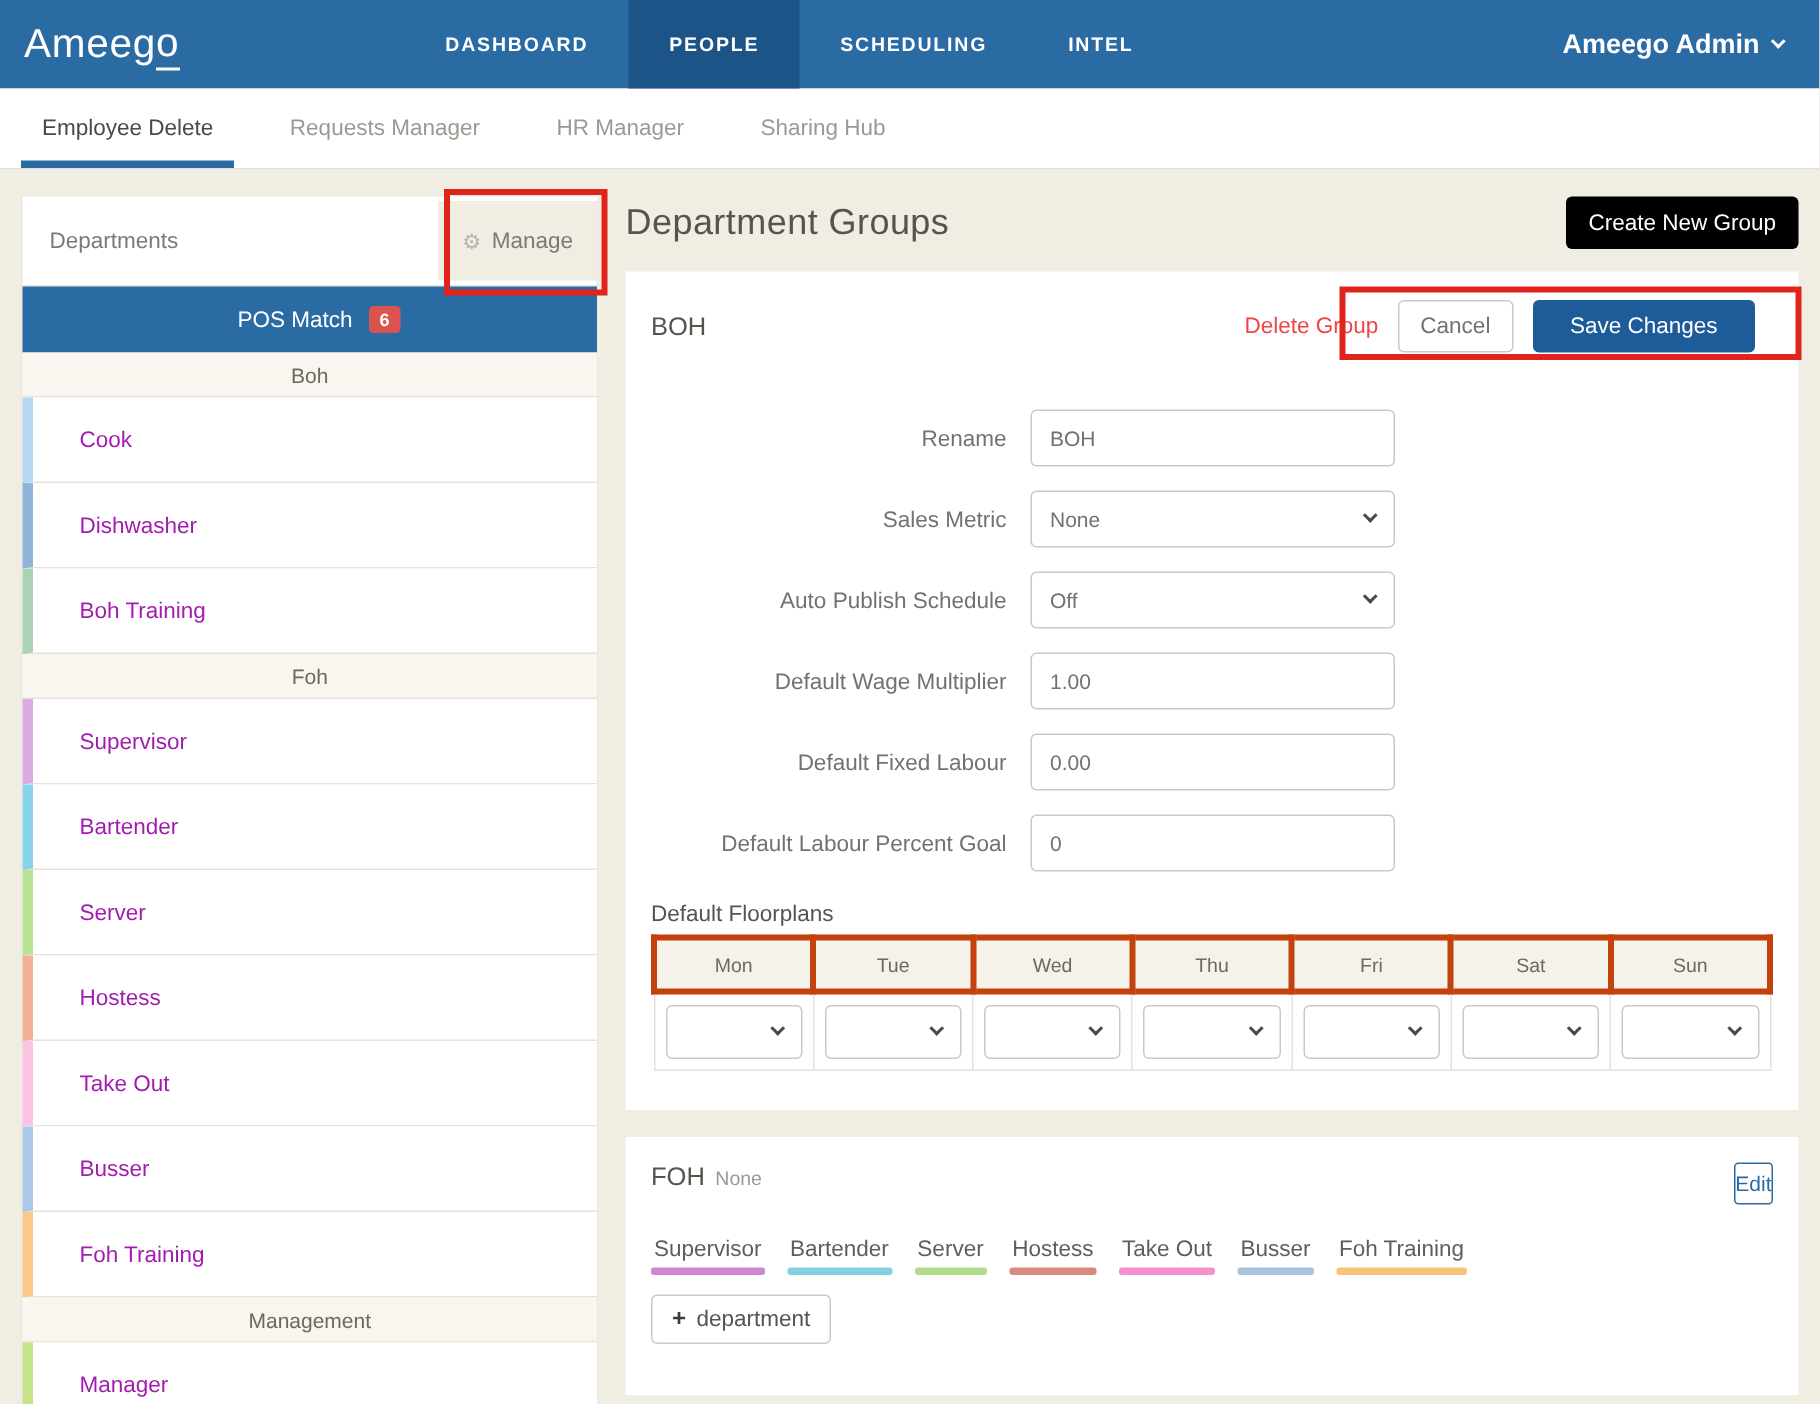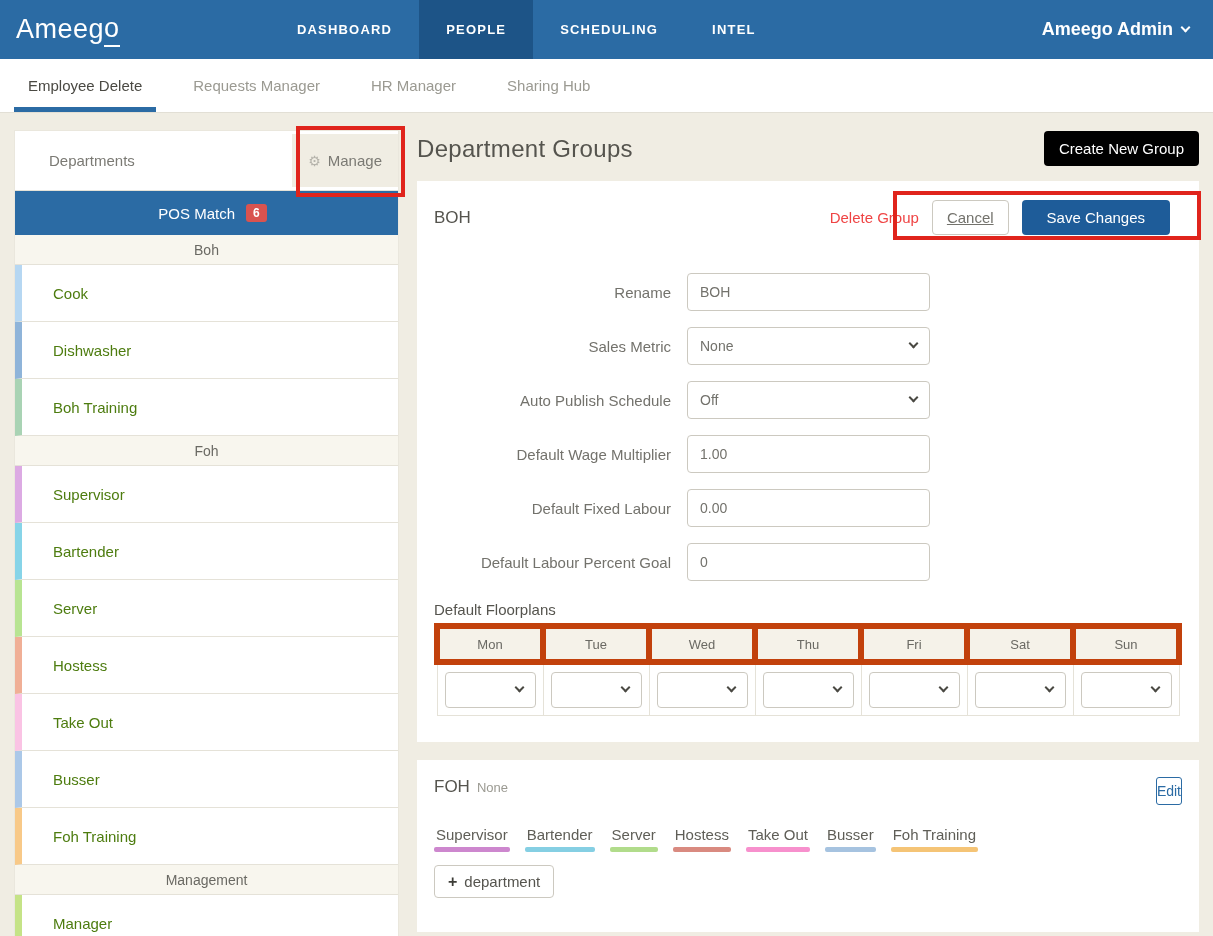--- a/index.html
+++ b/index.html
@@ -26,55 +26,55 @@
   .subnav { height:54px; background:#fff; border-bottom:1px solid #e2dfd5; display:flex; padding:0 14px; }
   .subtab { display:flex; align-items:center; padding:0 14px; margin-right:23px; font-size:15px; color:#9b9a92; cursor:pointer; position:relative; }
   .subtab.active { color:#4a4943; }
   .subtab.active::after { content:""; position:absolute; left:0; right:0; bottom:0; height:5px; background:#2b6ba4; }
 
   
   .page { display:flex; padding:17px 14px; gap:18px; align-items:flex-start; }
 
   
   .sidebar { width:385px; flex-shrink:0; background:#fff; border:1px solid #eae7dd; }
-  .sb-header { height:60px; display:flex; align-items:center; justify-content:space-between; padding-left:34px; border-bottom:1px solid #e5e2d8; }
+  .sb-header { height:60px; display:flex; align-items:center; justify-content:space-between; padding-left:18px; border-bottom:1px solid #e5e2d8; }
   .sb-title { font-size:15px; color:#7b7a74; }
   .manage-btn { background:#f0ede3; border:none; color:#7b7a74; font-size:15px; font-family:inherit; display:flex; align-items:center; gap:7px; padding:18px 16px; cursor:pointer; }
   .gear { font-size:14px; color:#b5b3ab; line-height:1; }
   .pos-row { height:44px; background:#2b6ba4; color:#fff; font-size:15px; display:flex; align-items:center; justify-content:center; gap:11px; cursor:pointer;padding-left:12px; }
   .badge { color:#fff; font-size:12px; font-weight:bold; padding:2px 7px; border-radius:3px; background:#d9534f; }
   .section-head { height:30px; background:#f8f6ee; border-bottom:1px solid #e5e2d8; display:flex; align-items:center; justify-content:center; font-size:14px; color:#6a6963; }
-  .dept-item { height:57px; background:#fff; border-bottom:1px solid #e5e2d8; border-left:7px solid #ccc; display:flex; align-items:center; padding-left:31px; font-size:15px; color:#4d7c0f; cursor:pointer; }
+  .dept-item { height:57px; background:#fff; border-bottom:1px solid #e5e2d8; border-left:7px solid #ccc; display:flex; align-items:center; padding-left:31px; font-size:15px; color:#a21caf; cursor:pointer; }
 
   
   .main { flex:1; min-width:0; }
   .main-header { display:flex; justify-content:space-between; align-items:center; margin:1px 0 15px; }
   .page-title { font-size:24px; font-weight:400; color:#55544e; letter-spacing:.3px; }
   .create-btn { background:#000000; color:#fff; border:none; border-radius:4px; font-family:inherit; font-size:15px; padding:9px 15px; cursor:pointer; }
 
   .card { background:#fff; position:relative; }
   .card-boh { padding:19px 17px 26px; margin-bottom:18px; }
   .card-head { display:flex; justify-content:space-between; align-items:center; }
   .card-title { font-size:17px; font-weight:400; color:#55544e; }
   .actions { display:flex; align-items:center; gap:13px; padding-right:12px; }
   .delete-link { color:#ef4444; font-size:15px; cursor:pointer; }
-  .cancel-btn { background:#fff; border:1px solid #ccc9c0; border-radius:4px; color:#73726c; font-family:inherit; font-size:15px; padding:8px 14px; cursor:pointer;text-decoration:underline; }
+  .cancel-btn { background:#fff; border:1px solid #ccc9c0; border-radius:4px; color:#73726c; font-family:inherit; font-size:15px; padding:8px 14px; cursor:pointer; }
   .save-btn { background:#1e5c99; border:none; border-radius:4px; color:#fff; font-family:inherit; font-size:15px; padding:9px 25px; cursor:pointer; }
 
   .form { margin-top:38px; }
   .frow { display:flex; align-items:center; margin-bottom:16px; }
   .flabel { width:253px; flex-shrink:0; text-align:right; padding-right:16px; font-size:15px; color:#73726c; }
   .control { width:243px; height:38px; border:1px solid #ccc9c0; border-radius:4px; background:#fff; font-family:inherit; font-size:14px; color:#73726c; padding:0 12px; }
   .selwrap { position:relative; width:243px; }
   .selwrap select { width:100%; appearance:none; -webkit-appearance:none; padding-right:28px; cursor:pointer; }
   .chev-dn { position:absolute; right:13px; top:50%; margin-top:-6px; width:7px; height:7px; border-right:2px solid #4a4943; border-bottom:2px solid #4a4943; transform:rotate(45deg); pointer-events:none; }
 
   .fp-label { font-size:15px; color:#55544e; margin:20px 0 5px; }
   .fp-table { width:748px; border-collapse:collapse; }
-  .fp-table th { background:#f5f2e9; border:6px solid #c2410c; height:36px; font-weight:400; font-size:13px; color:#6a6963; }
+  .fp-table th { background:#f5f2e9; border:4px solid #c2410c; height:36px; font-weight:400; font-size:13px; color:#6a6963; }
   .fp-table td { border:1px solid #e5e2d8; padding:7px 7px; }
   .fp-table .selwrap { width:100%; }
   .fp-table select.control { height:36px; }
 
   .card-foh { padding:17px 17px 34px; }
   .foh-head { display:flex; justify-content:space-between; align-items:flex-start; }
   .foh-title-wrap { display:flex; align-items:baseline; gap:7px; }
   .foh-title { font-size:17px; font-weight:400; color:#55544e; }
   .foh-sub { font-size:13px; color:#9b9a92; }
   .edit-btn { background:#fff; border:1px solid #2b6ba4; border-radius:3px; color:#2b6ba4; font-family:inherit; font-size:14px; padding:5px 0; cursor:pointer; }

